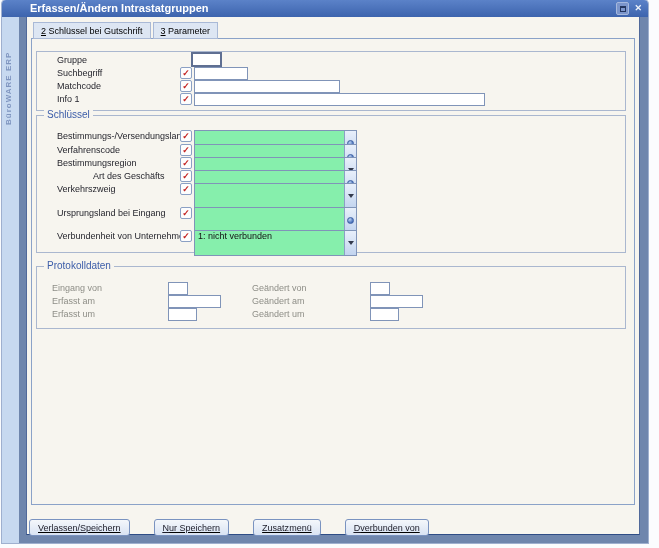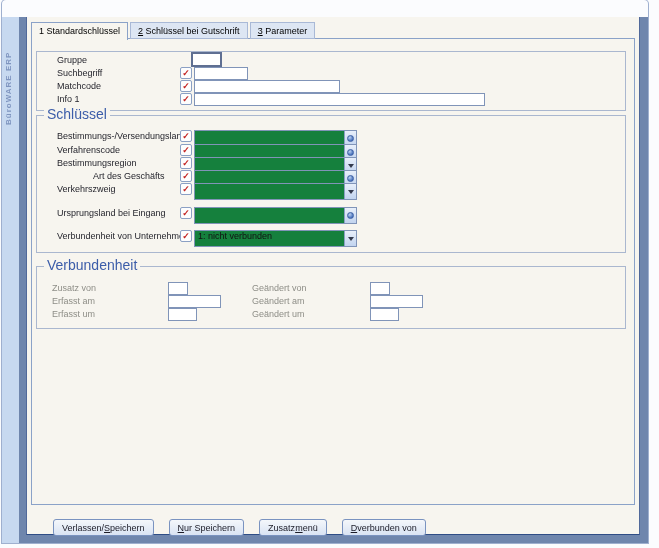--- a/index.html
+++ b/index.html
@@ -25,56 +25,64 @@
 
   .tabs { position:absolute; left:4px; top:5px; display:flex; align-items:flex-end; z-index:3; }
   .tab { font-size:9px; padding:3px 7px 2px 7px; white-space:nowrap; cursor:default; }
   .tab.active { background:#f7f5ef; border:1px solid #8ba2c8; border-bottom:none; margin-bottom:-1px; padding-bottom:4px; }
   .tab.inactive { background:#dde6f3; border:1px solid #a9b9d6; margin-left:2px; }
   .u { text-decoration:underline; }
 
   .panel { position:absolute; left:4px; top:21px; width:604px; height:467px; border:1px solid #8ba2c8; z-index:2;padding-left:12px; }
 
   .gbox { position:absolute; border:1px solid #aab7cf; }
-  .gtitle { position:absolute; font-size:14px; color:#3c5da9; background:#f7f5ef; padding:0 3px; line-height:11px; white-space:nowrap; z-index:2; }
+  .gtitle { position:absolute; font-size:10px; color:#3c5da9; background:#f7f5ef; padding:0 3px; line-height:11px; white-space:nowrap; z-index:2; }
 
   .lbl { position:absolute; font-size:9px; color:#26262e; height:13px; line-height:13px; white-space:nowrap; }
   .lbl.dim { color:#8e8e87; }
 
   .inp { position:absolute; height:13px; border:1px solid #8094b8; background:#fff; font-size:9px; padding:0 2px; font-family:inherit; }
   .inp.focused { border:1px solid #5f6f92; box-shadow:0 0 0 1px #5f6f92; }
 
   .checkbtn { position:absolute; width:12px; height:12px; border:1px solid #8ba0c4; background:#fdfdfd; border-radius:2px;
     font-size:9px; line-height:10px; text-align:center; color:#c3201f; font-weight:bold; padding:0; cursor:default; font-family:inherit; }
 
-  .combo { position:absolute; height:17px; border:1px solid #8094b8; background:#15803d; display:flex; }
+  .combo { position:absolute; height:26px; border:1px solid #8094b8; background:#86efac; display:flex; }
   .combo .val { flex:1; font-size:9px; line-height:11px; padding:0 3px; color:#111; white-space:nowrap; overflow:hidden; }
   .combo .cbtn { width:12px; border-left:1px solid #8ba0c4; background:linear-gradient(#e8effa,#c2d4ef); display:flex; align-items:center; justify-content:center; cursor:default; }
   .orb { width:7px; height:7px; border-radius:50%; background:radial-gradient(circle at 35% 30%, #bcd2f0, #4a73bd 70%); border:1px solid #3c5fa3; }
   .tri { width:0; height:0; border-left:3px solid transparent; border-right:3px solid transparent; border-top:4px solid #333a4d; }
 
-  .btnrow { position:absolute; left:26px; top:502px; display:flex; gap:15px; }
+  .btnrow { position:absolute; left:2px; top:502px; display:flex; gap:24px;text-decoration:underline; }
   .pbtn { height:17px; padding:0 8px; font-size:9px; font-family:inherit; color:#1c1c28; white-space:nowrap;
     background:linear-gradient(#f4f7fb,#d9e3f3); border:1px solid #7a93c0; border-radius:3px; cursor:default; }
 </style>
 </head>
 <body>
 
 <div class="window">
 
+  <div class="titlebar">
+    <span>Erfassen/Ändern Intrastatgruppen</span>
+    <span class="controls">
+      <span class="chip">
+          <span class="sq"></span>
+        </span>
+      <span class="closex">✕</span>
+    </span>
+  </div>
 
   <div class="bodywrap">
     <div class="brandstrip">
       <span class="brand">BüroWARE ERP</span>
     </div>
 
     <div class="content">
 
       <div class="tabs">
-        <div class="tab active"><span>1 Standardschlüssel</span><span class="u"></span><span></span></div>
         <div class="tab inactive"><span></span><span class="u">2</span><span> Schlüssel bei Gutschrift</span></div>
         <div class="tab inactive"><span></span><span class="u">3</span><span> Parameter</span></div>
       </div>
 
       <div class="panel">
 
         <div class="gbox" style="left:4px; right:8px; top:12px; height:60px;"></div>
 
         <span class="lbl" style="left:25px; top:15px;">Gruppe</span>
         <input class="inp focused" style="left: 160px; top: 14px; width: 29px;" value="">
@@ -151,23 +159,23 @@
         <span class="lbl" style="left:25px; top:191px;">Verbundenheit von Unternehmen</span>
         <button class="checkbtn" style="left:148px; top:191px;">✓</button>
         <div class="combo" style="left:162px; top:191px; width:163px;">
           <span class="val">1: nicht verbunden</span>
           <span class="cbtn">
               <span class="tri"></span>
             </span>
         </div>
 
         <div class="gbox" style="left:4px; right:8px; top:227px; height:63px;"></div>
-        <span class="gtitle" style="left:12px; top:221px;">Verbundenheit</span>
+        <span class="gtitle" style="left:12px; top:221px;">Protokolldaten</span>
 
-        <span class="lbl dim" style="left:20px; top:243px;">Zusatz von</span>
+        <span class="lbl dim" style="left:20px; top:243px;">Eingang von</span>
         <input class="inp" style="left: 136px; top: 243px; width: 20px;" value="">
         <span class="lbl dim" style="left:20px; top:256px;">Erfasst am</span>
         <input class="inp" style="left: 136px; top: 256px; width: 53px;" value="">
         <span class="lbl dim" style="left:20px; top:269px;">Erfasst um</span>
         <input class="inp" style="left: 136px; top: 269px; width: 29px;" value="">
 
         <span class="lbl dim" style="left:220px; top:243px;">Geändert von</span>
         <input class="inp" style="left: 338px; top: 243px; width: 20px;" value="">
         <span class="lbl dim" style="left:220px; top:256px;">Geändert am</span>
         <input class="inp" style="left: 338px; top: 256px; width: 53px;" value="">

